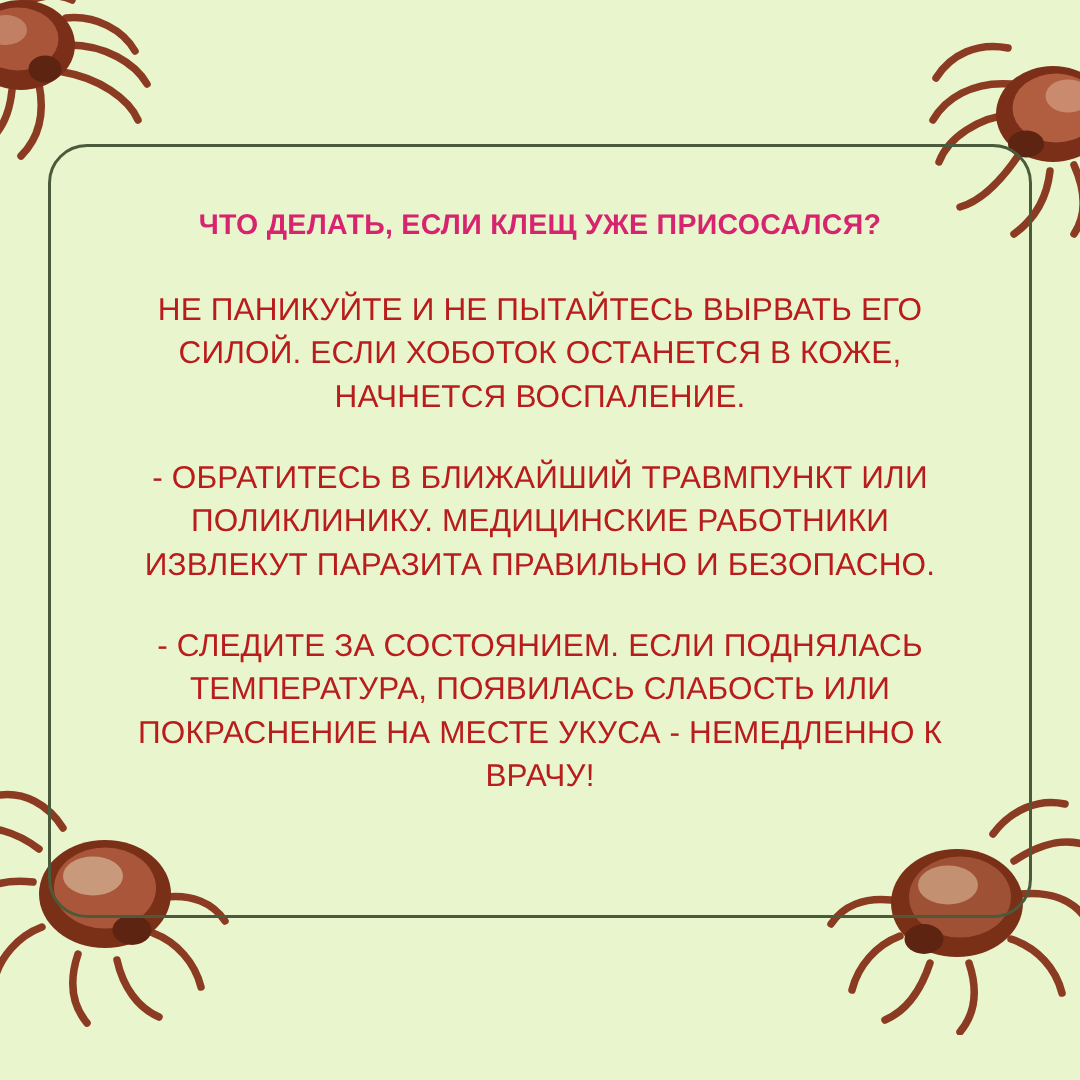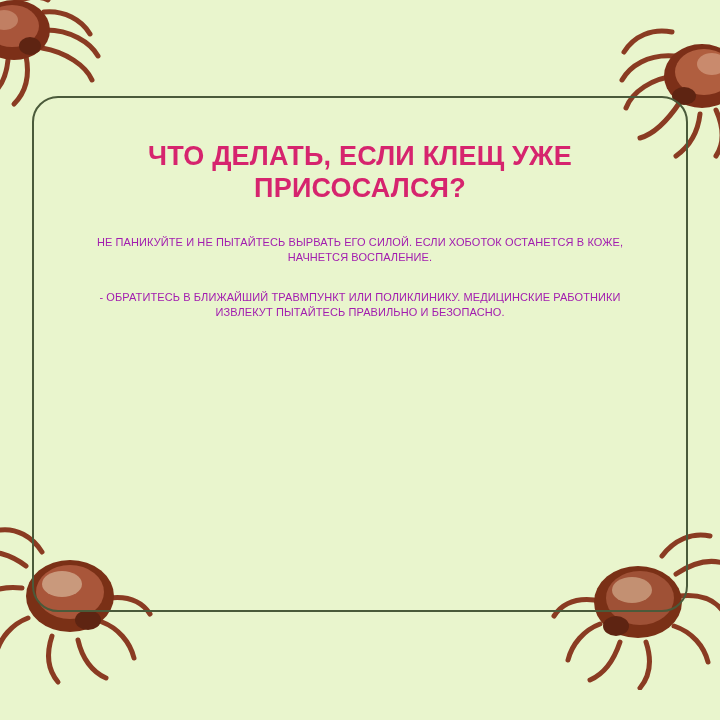--- a/index.html
+++ b/index.html
@@ -55,30 +55,30 @@
     z-index: 4;
     text-align: center;
     box-sizing: border-box;
     padding: 0 14px;
   }
 
   .title {
     color: #d6246e;
     font-family: "Liberation Sans", sans-serif;
     font-weight: bold;
-    font-size: 27px;
+    font-size: 19px;
     letter-spacing: 0.2px;
     margin: 36px 0 0 0;
     line-height: 1.2;
   }
 
   .para {
-    color: #a21caf;
+    color: #b91c1c;
     font-family: "Liberation Sans", sans-serif;
-    font-size: 11px;
+    font-size: 21px;
     line-height: 1.38;
     margin: 25px 10px 0 10px;
     letter-spacing: 0.1px;
   }
   .para:first-of-type { margin-top: 30px; }
 </style>
 </head>
 <body>
 
 <div class="poster">
@@ -153,16 +153,17 @@
       <ellipse cx="82" cy="60" rx="20" ry="13" fill="#c99b7d" opacity="0.85"></ellipse>
       <ellipse cx="66" cy="96" rx="13" ry="10" fill="#5e2412"></ellipse>
     </svg>
   </div>
 
   <div class="card"></div>
 
   <div class="content">
     <h1 class="title">ЧТО ДЕЛАТЬ, ЕСЛИ КЛЕЩ УЖЕ ПРИСОСАЛСЯ?</h1>
     <p class="para">НЕ ПАНИКУЙТЕ И НЕ ПЫТАЙТЕСЬ ВЫРВАТЬ ЕГО СИЛОЙ. ЕСЛИ ХОБОТОК ОСТАНЕТСЯ В КОЖЕ, НАЧНЕТСЯ ВОСПАЛЕНИЕ.</p>
-    <p class="para">- ОБРАТИТЕСЬ В БЛИЖАЙШИЙ ТРАВМПУНКТ ИЛИ ПОЛИКЛИНИКУ. МЕДИЦИНСКИЕ РАБОТНИКИ ИЗВЛЕКУТ ПЫТАЙТЕСЬ ПРАВИЛЬНО И БЕЗОПАСНО.</p>
+    <p class="para">- ОБРАТИТЕСЬ В БЛИЖАЙШИЙ ТРАВМПУНКТ ИЛИ ПОЛИКЛИНИКУ. МЕДИЦИНСКИЕ РАБОТНИКИ ИЗВЛЕКУТ ПАРАЗИТА ПРАВИЛЬНО И БЕЗОПАСНО.</p>
+    <p class="para">- СЛЕДИТЕ ЗА СОСТОЯНИЕМ. ЕСЛИ ПОДНЯЛАСЬ ТЕМПЕРАТУРА, ПОЯВИЛАСЬ СЛАБОСТЬ ИЛИ ПОКРАСНЕНИЕ НА МЕСТЕ УКУСА - НЕМЕДЛЕННО К ВРАЧУ!</p>
   </div>
 
 </div>
 
 </body></html>

